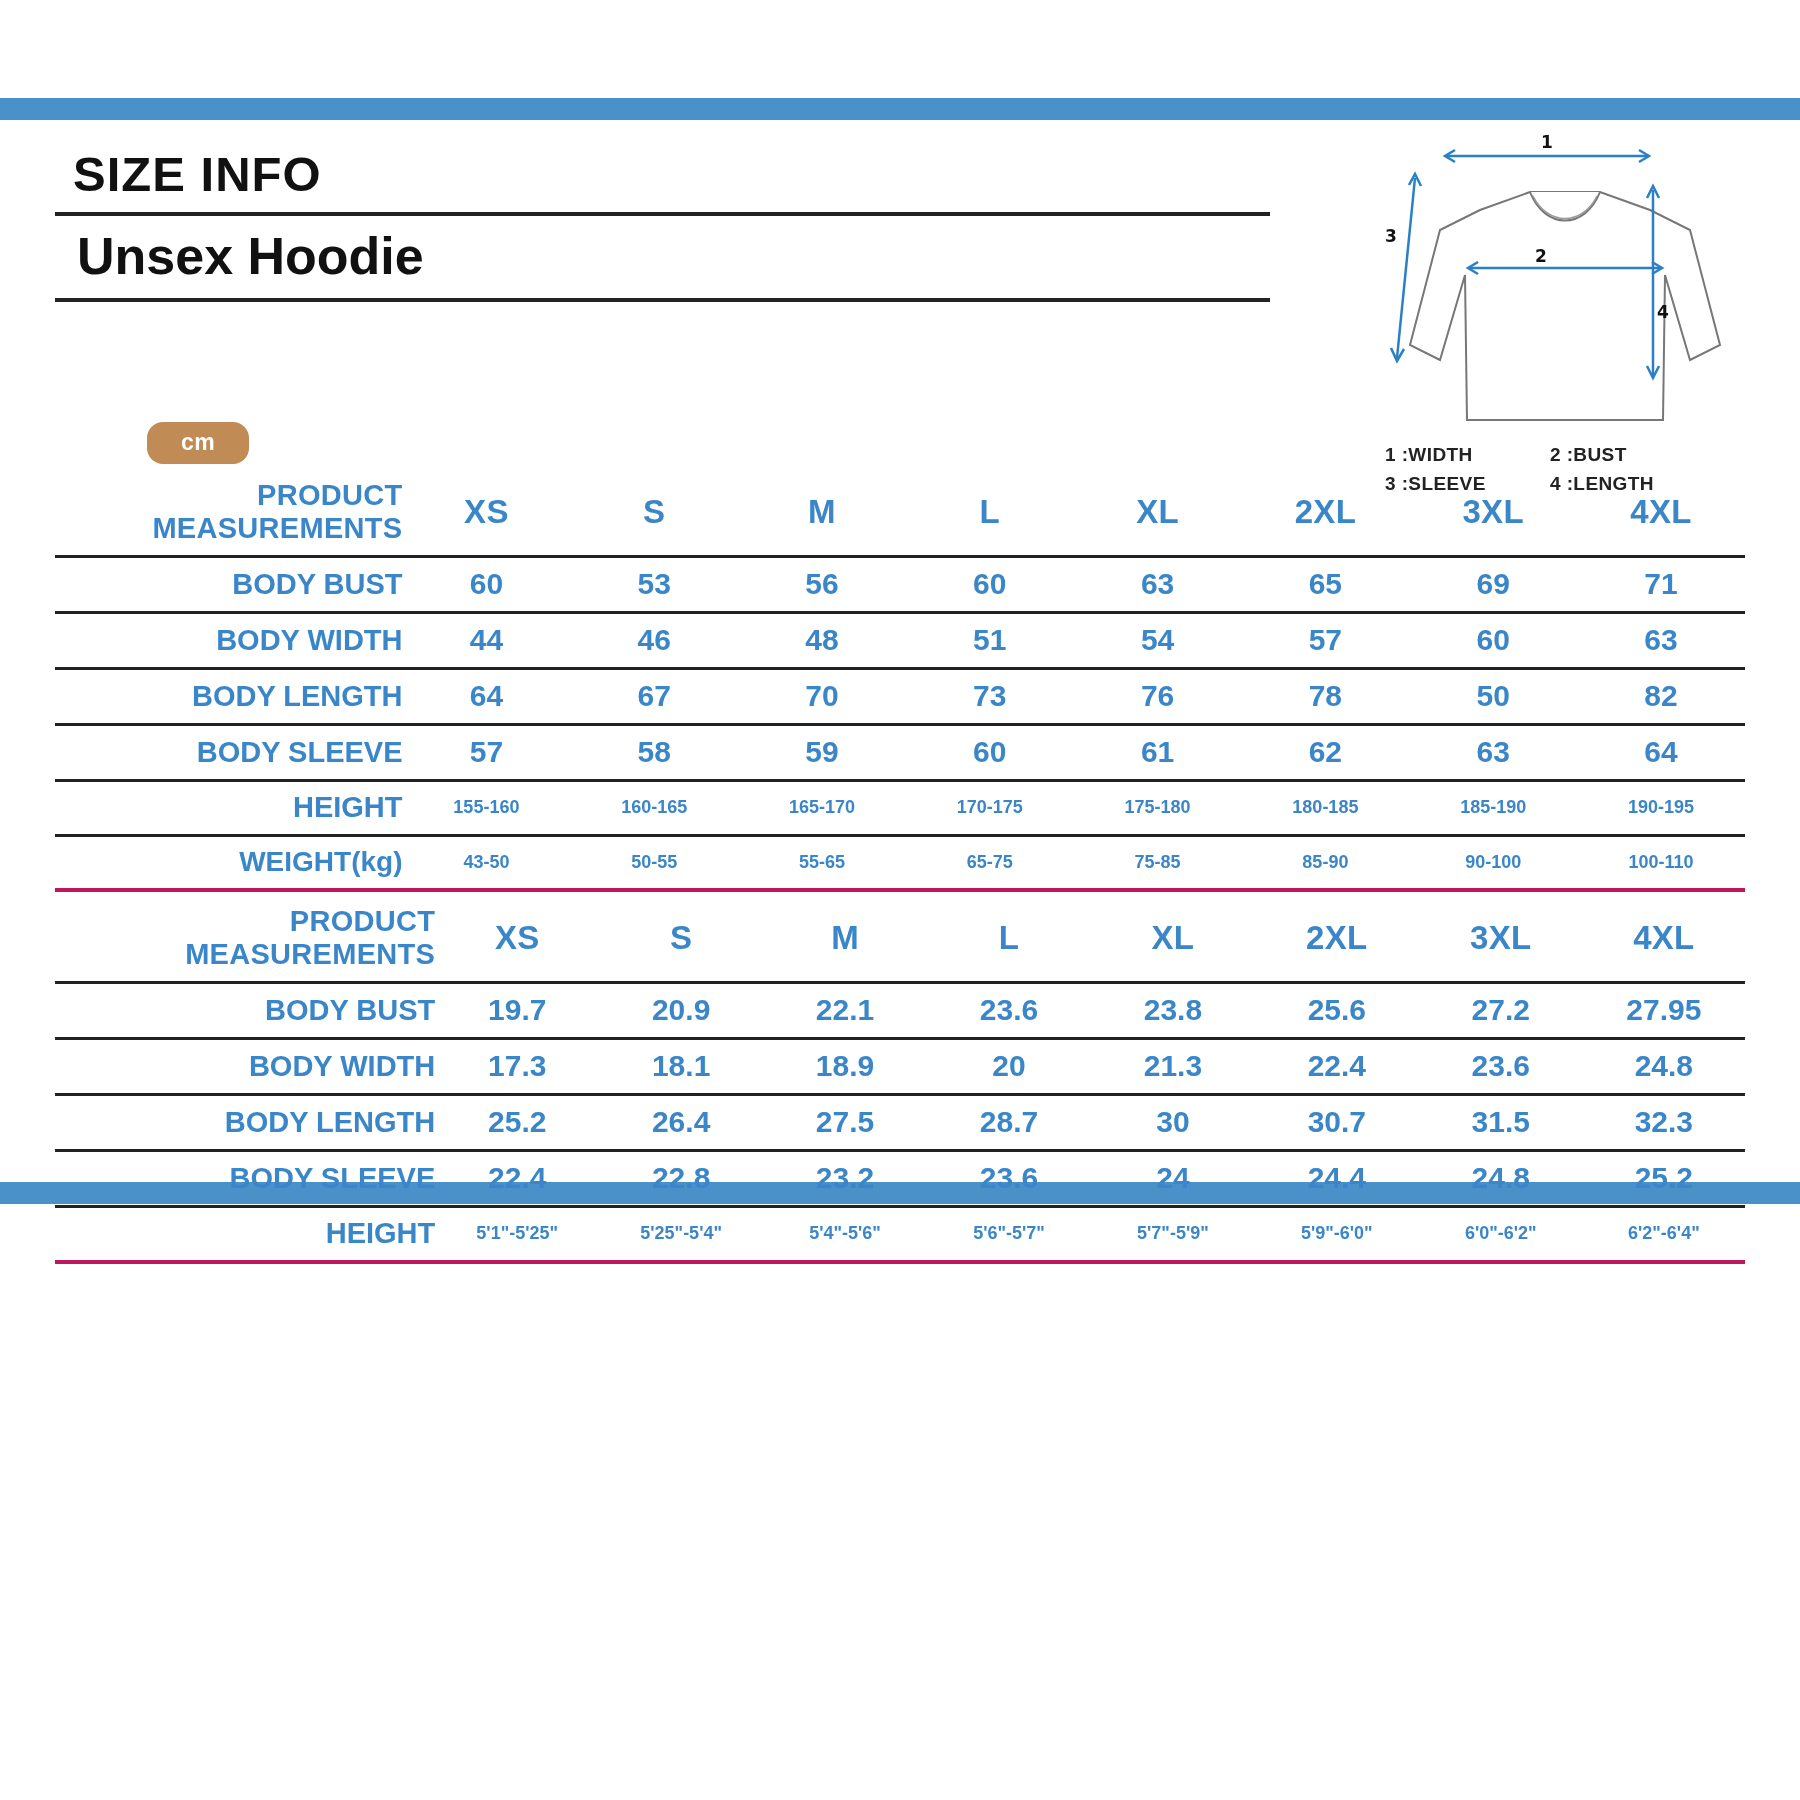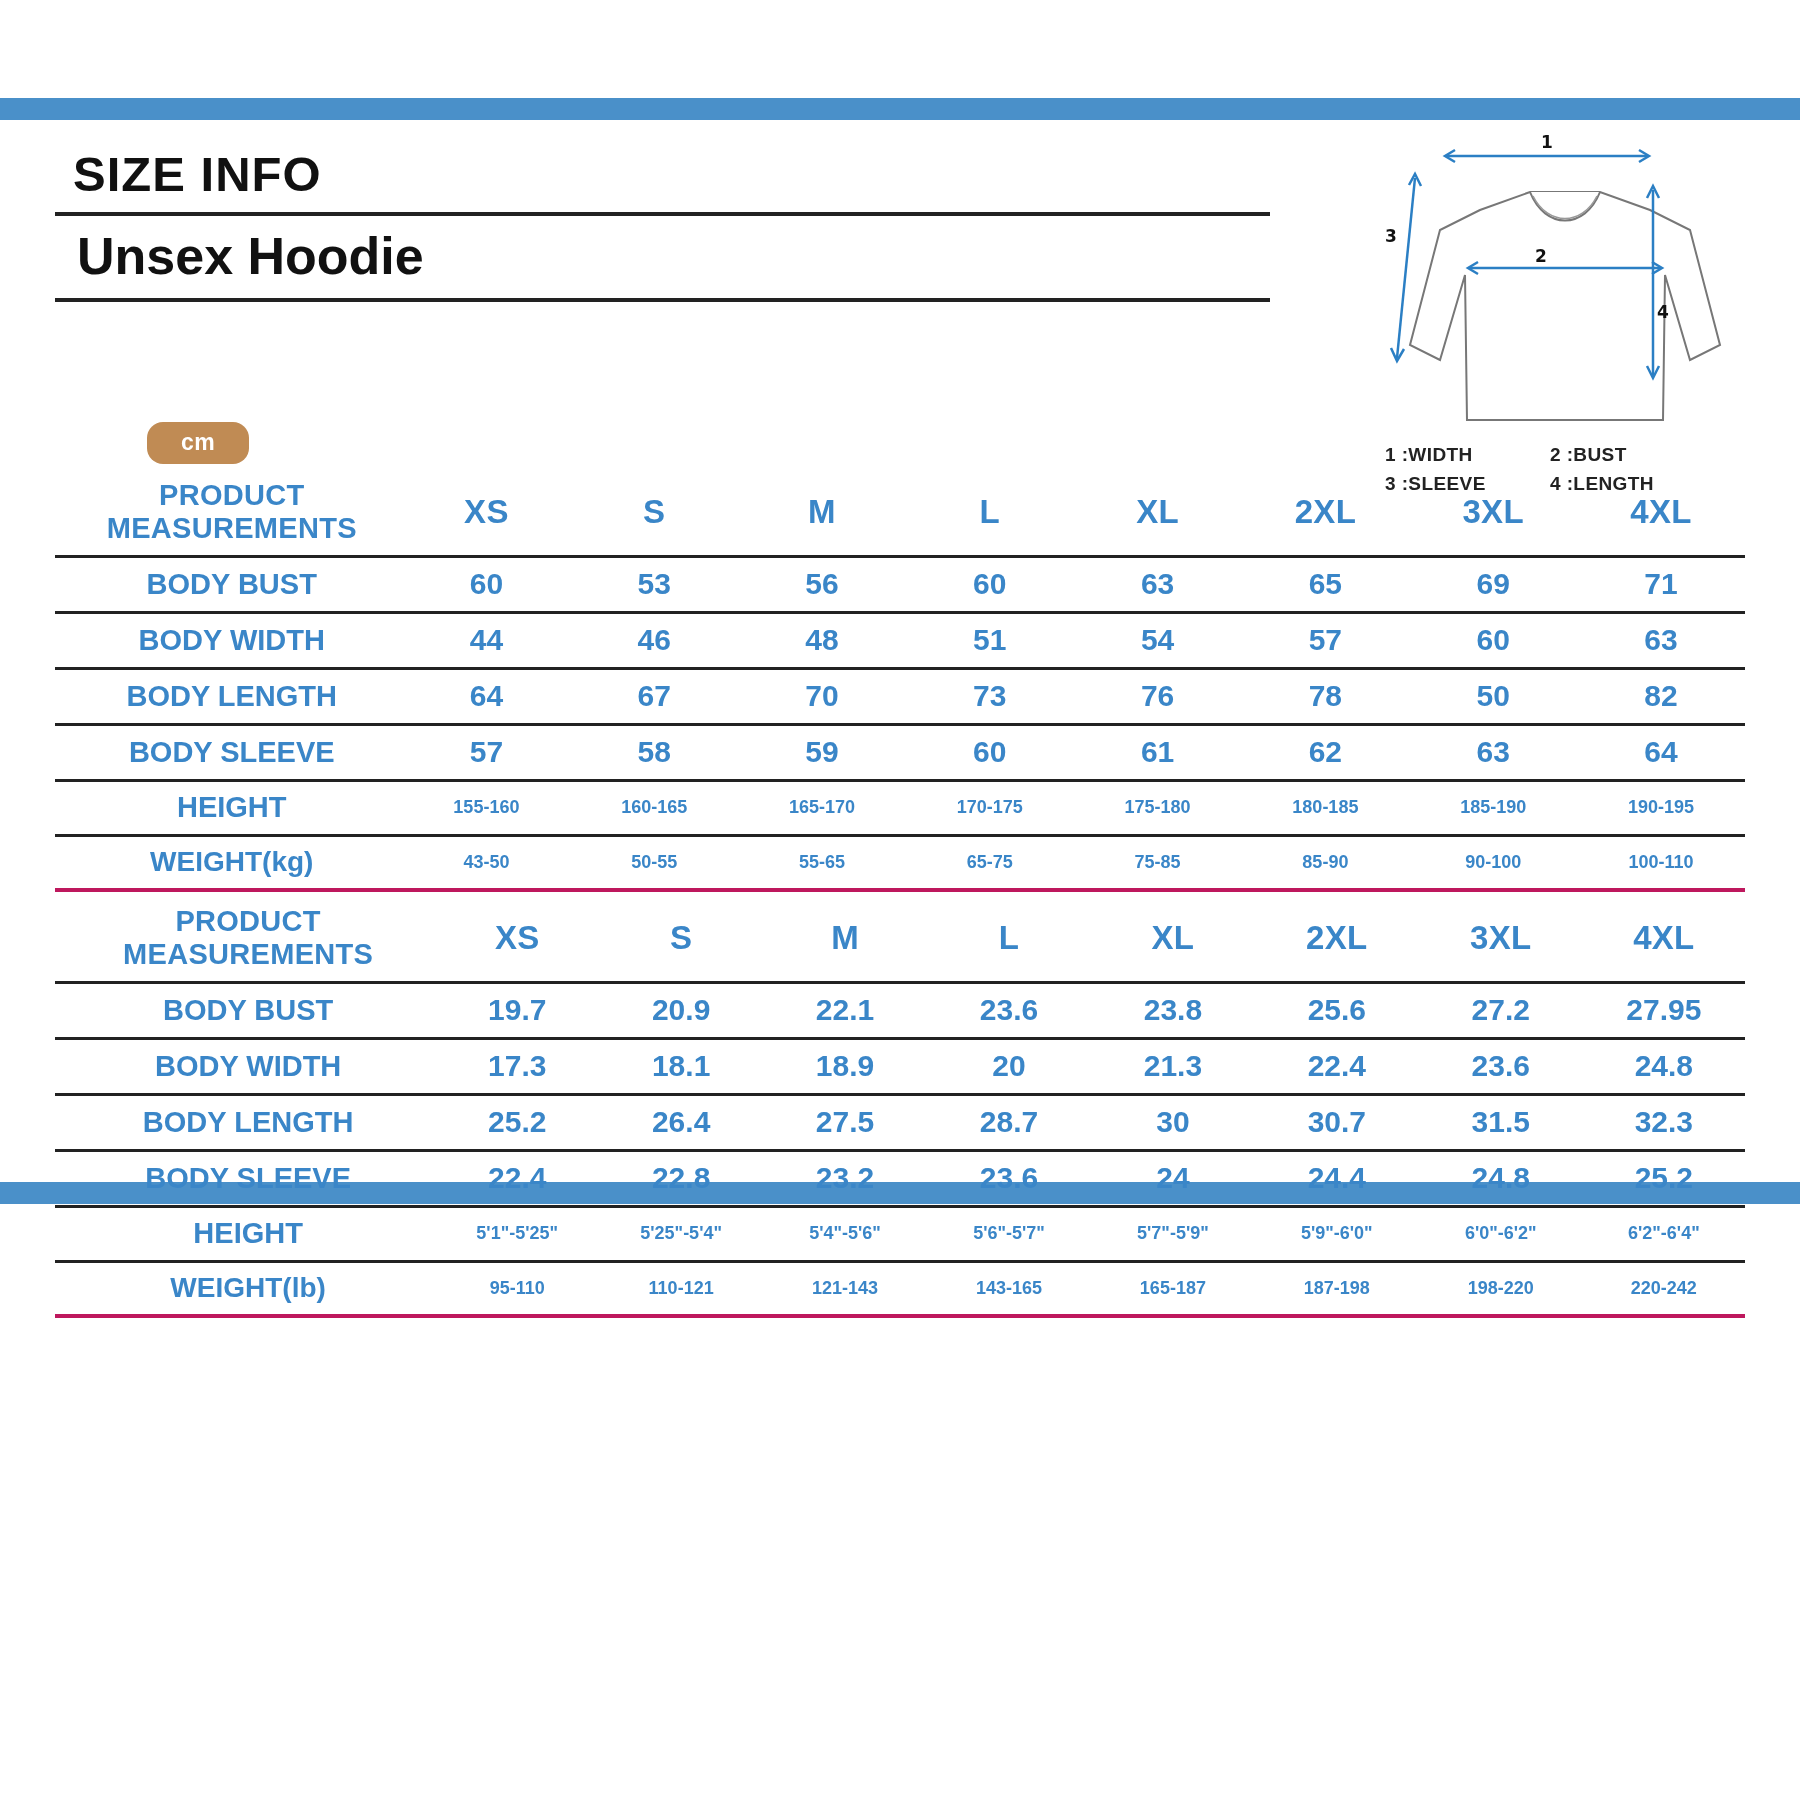--- a/index.html
+++ b/index.html
@@ -65,21 +65,21 @@
   }
   .hdr td.lbl{text-align:left;padding-left:6px;font-size:25px;}
   .hdr td.sz{font-size:33px;}
   .tbl td{
     border-bottom:3px solid #222;
     text-align:center;
     font-size:30px;font-weight:bold;color:#3a86c8;
     padding:9px 0 10px 0;
   }
   .tbl td.lbl{
-    text-align:center;color:#3a86c8;font-size:29px;padding-left:6px;
+    text-align:right;color:#3a86c8;font-size:29px;padding-left:6px;
   }
   .tbl tr:last-child td{border-bottom:4px solid #be185d;}
   .tbl td.small{font-size:18px;}
   .tbl td.lbl-small{font-size:28px;}
   .tbl-in td{font-size:30px;}
 </style>
 </head>
 <body>
 
 <div class="page">
@@ -317,28 +317,17 @@
         <td class="lbl">HEIGHT</td>
         <td class="small">5'1"-5'25"</td>
         <td class="small">5'25"-5'4"</td>
         <td class="small">5'4"-5'6"</td>
         <td class="small">5'6"-5'7"</td>
         <td class="small">5'7"-5'9"</td>
         <td class="small">5'9"-6'0"</td>
         <td class="small">6'0"-6'2"</td>
         <td class="small">6'2"-6'4"</td>
       </tr>
-      <tr>
-        <td class="lbl lbl-small">WEIGHT(lb)</td>
-        <td class="small">95-110</td>
-        <td class="small">110-121</td>
-        <td class="small">121-143</td>
-        <td class="small">143-165</td>
-        <td class="small">165-187</td>
-        <td class="small">187-198</td>
-        <td class="small">198-220</td>
-        <td class="small">220-242</td>
-      </tr>
     </tbody>
       </table>
 
   </div>
 </div>
 
 </body></html>

